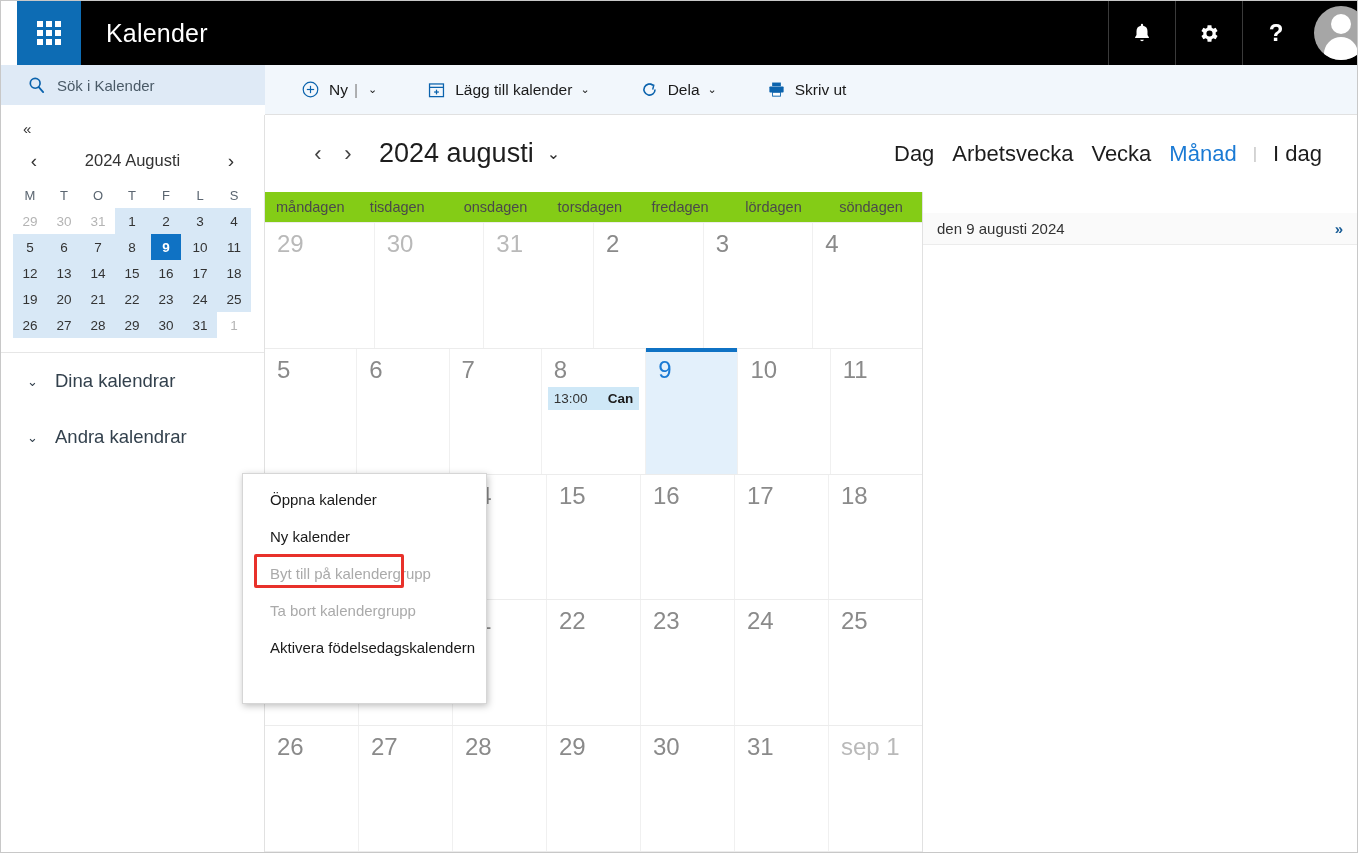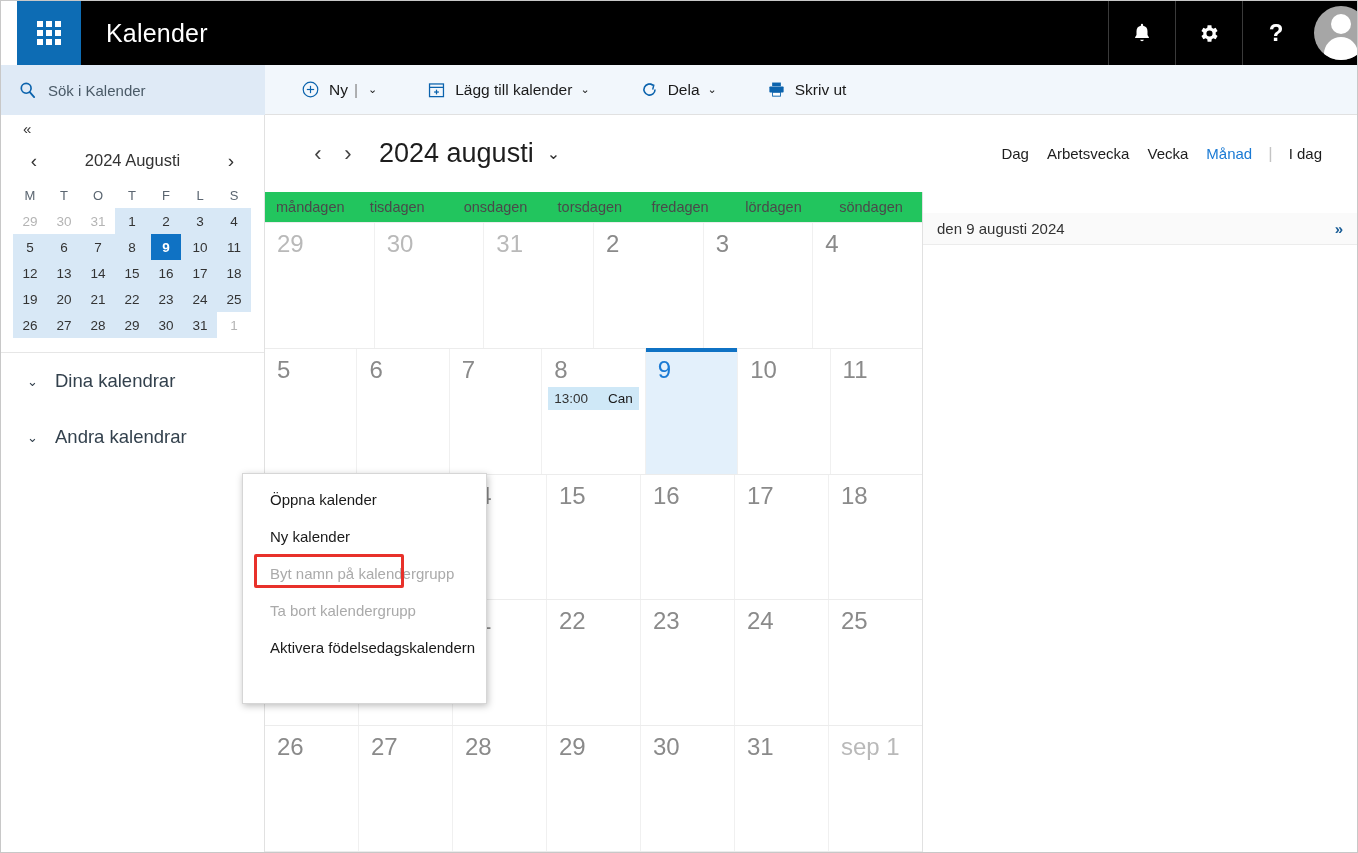--- a/index.html
+++ b/index.html
@@ -53,23 +53,23 @@
     width: 20px; height: 20px; border-radius: 50%; background: #fff;
   }
   .avatar::after {
     content: ""; position: absolute; left: 50%; top: 31px;
     transform: translateX(-50%);
     width: 34px; height: 28px; border-radius: 17px 17px 0 0; background: #fff;
   }
 
   
   .searchbar {
-    position: absolute; left: 0; top: 64px; width: 264px; height: 50px;
+    position: absolute; left: 0; top: 64px; width: 264px; height: 40px;
     background: #dfeaf6; display: flex; align-items: center;
-    padding-left: 16px; cursor: text;
+    padding-left: 25px; cursor: text;
   }
   .search-icon { color: #0b63ad; margin-right: 10px; display:flex; }
   .search-text { color: #4a5a67; font-size: 15px; }
 
   .cmdbar {
     position: absolute; left: 264px; top: 64px; width: 1092px; height: 50px;
     background: #f2f7fc; border-bottom: 1px solid #e1e1e1;
     display: flex; align-items: center; padding-left: 36px; gap: 16px;
   }
   .cmd {
@@ -137,33 +137,33 @@
   }
   .cal-title {
     font-size: 27px; color: #1d1d1d; margin-left: 16px; cursor: pointer;
   }
   .cal-title-caret { font-size: 16px; color: #333; margin-left: 13px; cursor:pointer; }
   .calhead-right {
     margin-left: auto; display: flex; align-items: center;
     padding-right: 26px; gap: 0;
   }
   .view-opt {
-    font-size: 15px; color: #1d1d1d; cursor: pointer; padding: 0 9px;
+    font-size: 22px; color: #1d1d1d; cursor: pointer; padding: 0 9px;
   }
   .view-opt.active { color: #1a7ad4; }
   .view-sep { color: #c4c4c4; margin: 0 7px; font-size: 17px; }
 
   
   .gridwrap {
     position: absolute; left: 264px; top: 191px; width: 658px; height: 660px;
     background: #fff; border-right: 1px solid #e1e1e1;
   }
   .dow-row {
     display: flex; height: 31px; border-bottom: 1px solid #ececec;
-    background: #22c55e;
+    background: #84cc16;
   }
   .dow {
     flex: 1; font-size: 14.5px; color: #4a4a4a;
     display: flex; align-items: center; padding-left: 11px;
   }
   .week-row {
     display: flex; height: 125.8px; border-bottom: 1px solid #ececec;
   }
   .daycell {
     flex: 1; position: relative; border-right: 1px solid #f0f0f0;
@@ -180,21 +180,21 @@
   .daycell.today::before {
     content: ""; position: absolute; left: 0; right: 0; top: -1px;
     height: 4px; background: #0f72c4;
   }
   .event {
     margin: 5px 6px 0 6px; background: #cfe8f7; color: #1a1a1a;
     font-size: 13.5px; padding: 4px 6px; white-space: nowrap;
     overflow: hidden; cursor: pointer;
   }
   .event .etime { color: #333; }
-  .event .etitle { font-weight: 400; margin-left: 20px; text-align: right; }
+  .event .etitle { font-weight: 700; margin-left: 20px; text-align: right; }
 
   
   .agenda {
     position: absolute; left: 922px; top: 191px; width: 434px; height: 660px;
     background: #fde047;
     margin-top: 21px;
   }
   .agenda-head {
     height: 32px; border-bottom: 1px solid #ececec; background: #fafafa;
     display: flex; align-items: center; padding: 0 14px 0 14px;
@@ -560,17 +560,17 @@
   <div class="agenda-head">
     <span class="agenda-date">den 9 augusti 2024</span>
     <span class="agenda-expand">»</span>
   </div>
   <div class="agenda-body"></div>
 </div>
 
 <div class="ctxmenu">
   <div class="ctxitem">Öppna kalender</div>
   <div class="ctxitem">Ny kalender</div>
-  <div class="ctxitem disabled">Byt namn på kalendergrupp</div>
+  <div class="ctxitem disabled">Byt till på kalendergrupp</div>
   <div class="ctxitem disabled">Ta bort kalendergrupp</div>
   <div class="ctxitem">Aktivera födelsedagskalendern</div>
 </div>
 <div class="ctx-hl-box"></div>
 
 </body></html>

